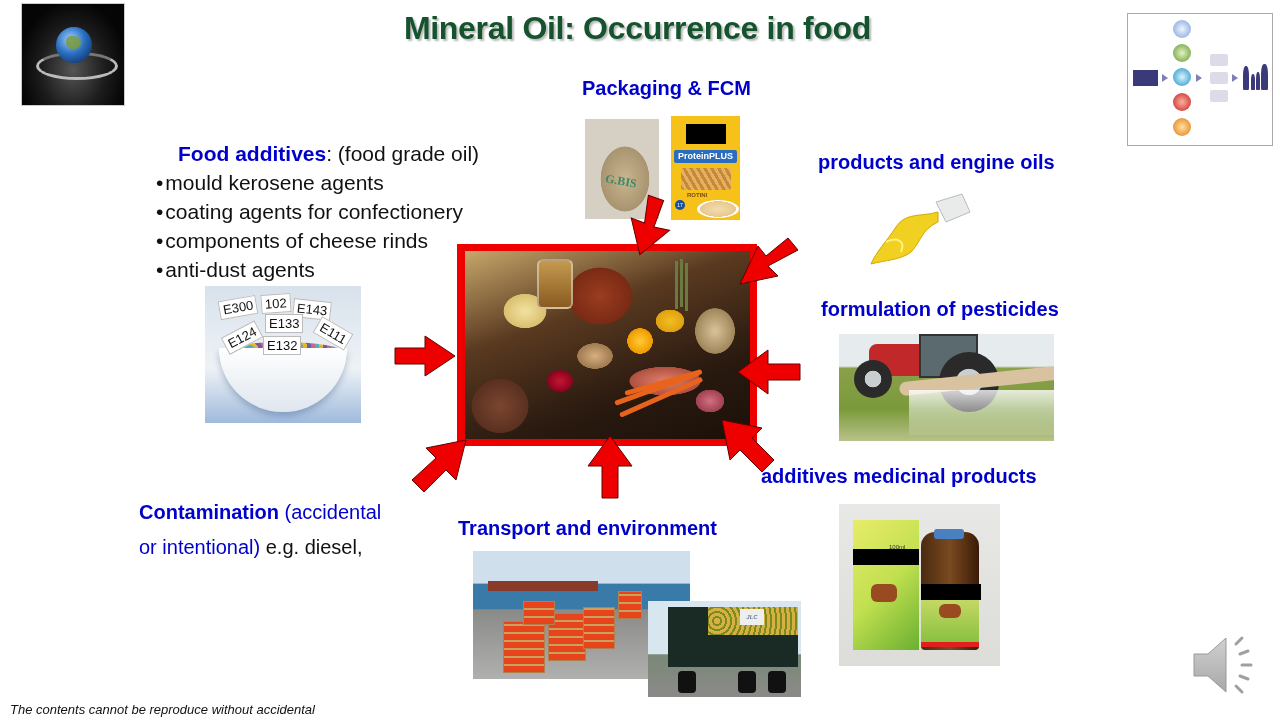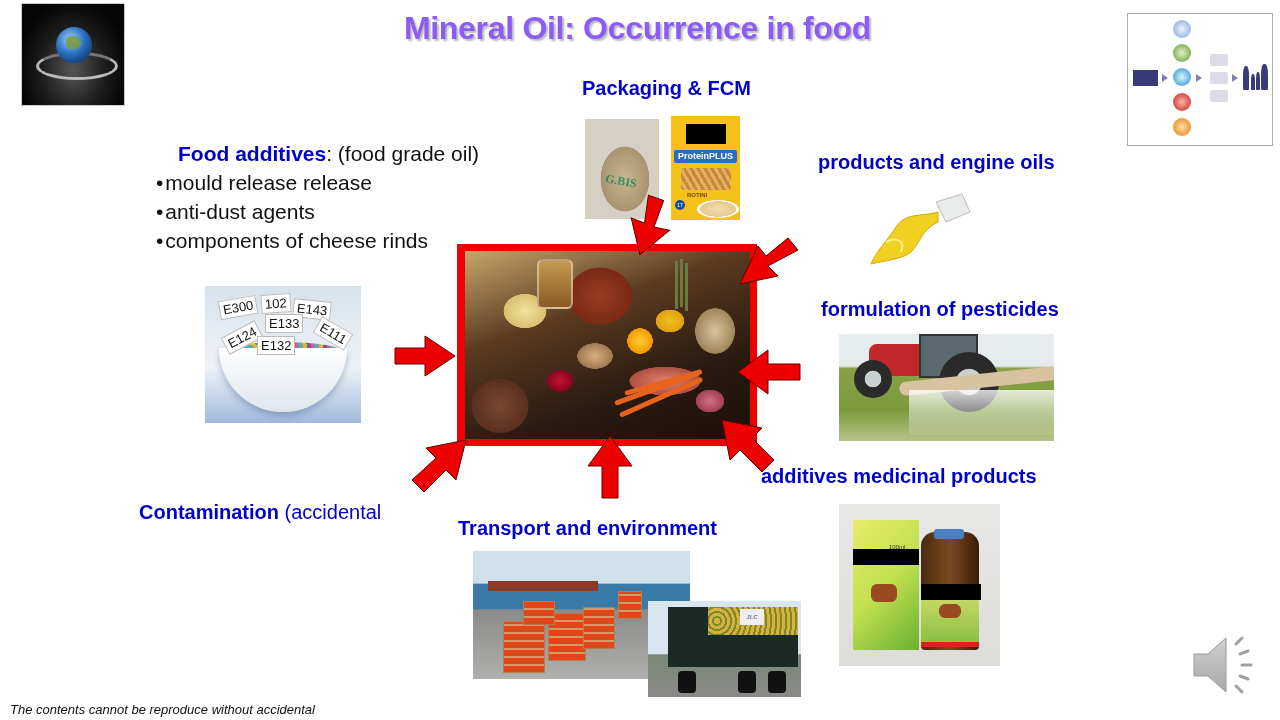--- a/index.html
+++ b/index.html
@@ -4,21 +4,21 @@
 <style>
   html, body { margin: 0; padding: 0; }
   body {
     width: 1280px; height: 720px; position: relative; overflow: hidden;
     background: #ffffff;
     font-family: "Liberation Sans", sans-serif;
   }
   .abs { position: absolute; }
   .title {
     left: 0; width: 1275px; top: 10px; text-align: center;
-    font-size: 32px; font-weight: bold; color: #8b5cf6;
+    font-size: 32px; font-weight: bold; color: #14532d;
     text-shadow: 2px 2px 2px rgba(0,0,0,0.28);
     letter-spacing: -0.3px;
   }
   .blue-head { color: #0000cc; font-weight: bold; font-size: 20px; }
   .body-text { color: #111; font-size: 21px; margin-left: 41px; }
   .bullets { list-style: none; margin: 0; padding: 0; }
   .bullets li { font-size: 21px; color: #111; line-height: 29px; }
   .bullets li::before { content: "\2022"; margin-right: 2px; }
 
   
@@ -152,35 +152,36 @@
   <div class="pasta-name">ROTINI</div>
   <div class="pasta-badge">17</div>
   <div class="pasta-plate"></div>
 </div>
 
 <div class="abs" style="left:137px;top:141px;">
   <div class="body-text" style="line-height:26px;">
     <span class="blue-head" style="font-size:21px;">Food additives</span><span>: (food grade oil)</span>
   </div>
   <ul class="bullets" style="margin-left:19px;margin-top:1px;">
-    <li>mould release release</li>
+    <li>mould kerosene agents</li>
+    <li>coating agents for confectionery</li>
+    <li>components of cheese rinds</li>
     <li>anti-dust agents</li>
-    <li>components of cheese rinds</li>
   </ul>
 </div>
 <div class="photo additives">
   <div class="cereal"></div>
   <div class="bowl"></div>
   <div class="tag" style="left:14px;top:12px;transform:rotate(-10deg);">E300</div>
   <div class="tag" style="left:56px;top:8px;transform:rotate(-4deg);">102</div>
   <div class="tag" style="left:88px;top:14px;transform:rotate(6deg);">E143</div>
   <div class="tag" style="left:60px;top:28px;">E133</div>
   <div class="tag" style="left:18px;top:42px;transform:rotate(-28deg);">E124</div>
   <div class="tag" style="left:110px;top:38px;transform:rotate(30deg);">E111</div>
-  <div class="tag" style="left:52px;top:50px;">E132</div>
+  <div class="tag" style="left:58px;top:50px;">E132</div>
 </div>
 
 <div class="abs blue-head" style="left:818px;top:145px;line-height:35px;">
   <div>products and engine oils</div>
 </div>
 <div class="photo oil">
   <svg width="106" height="90" viewBox="0 0 106 90">
     <path d="M70 20 L96 12 L104 30 L80 40 Z" fill="#e9eaea" stroke="#bbb"></path>
     <path d="M72 30 C55 35 40 30 30 45 C20 60 10 70 5 82 C20 78 35 78 45 70 C55 60 55 48 72 40 Z" fill="#f0d020" stroke="#d4a800"></path>
     <path d="M20 60 C30 55 40 58 35 70" fill="none" stroke="#fff27a" stroke-width="2"></path>
@@ -253,20 +254,23 @@
   <div class="vet-bottle"></div>
   <div class="vet-cap"></div>
   <div class="vet-label"></div>
   <div class="vet-black" style="left:82px;top:80px;width:60px;"></div>
   <div class="cow" style="left:100px;top:100px;width:22px;height:14px;"></div>
 </div>
 
 <div class="abs" style="left:139px;top:495px;font-size:20px;line-height:35px;color:#111;">
   <div>
     <span style="color:#0000cc;font-weight:bold;">Contamination</span><span style="color:#0000cc;"> (accidental</span>
+  </div>
+  <div>
+    <span style="color:#0000cc;">or intentional)</span><span> e.g. diesel,</span>
   </div>
 </div>
 
 <div class="abs blue-head" style="left:458px;top:517px;">Transport and environment</div>
 <div class="photo port">
   <div class="ship"></div>
   <div class="crate" style="left:30px;top:70px;width:40px;height:50px;"></div>
   <div class="crate" style="left:75px;top:62px;width:36px;height:46px;"></div>
   <div class="crate" style="left:110px;top:56px;width:30px;height:40px;"></div>
   <div class="crate" style="left:50px;top:50px;width:30px;height:22px;"></div>

